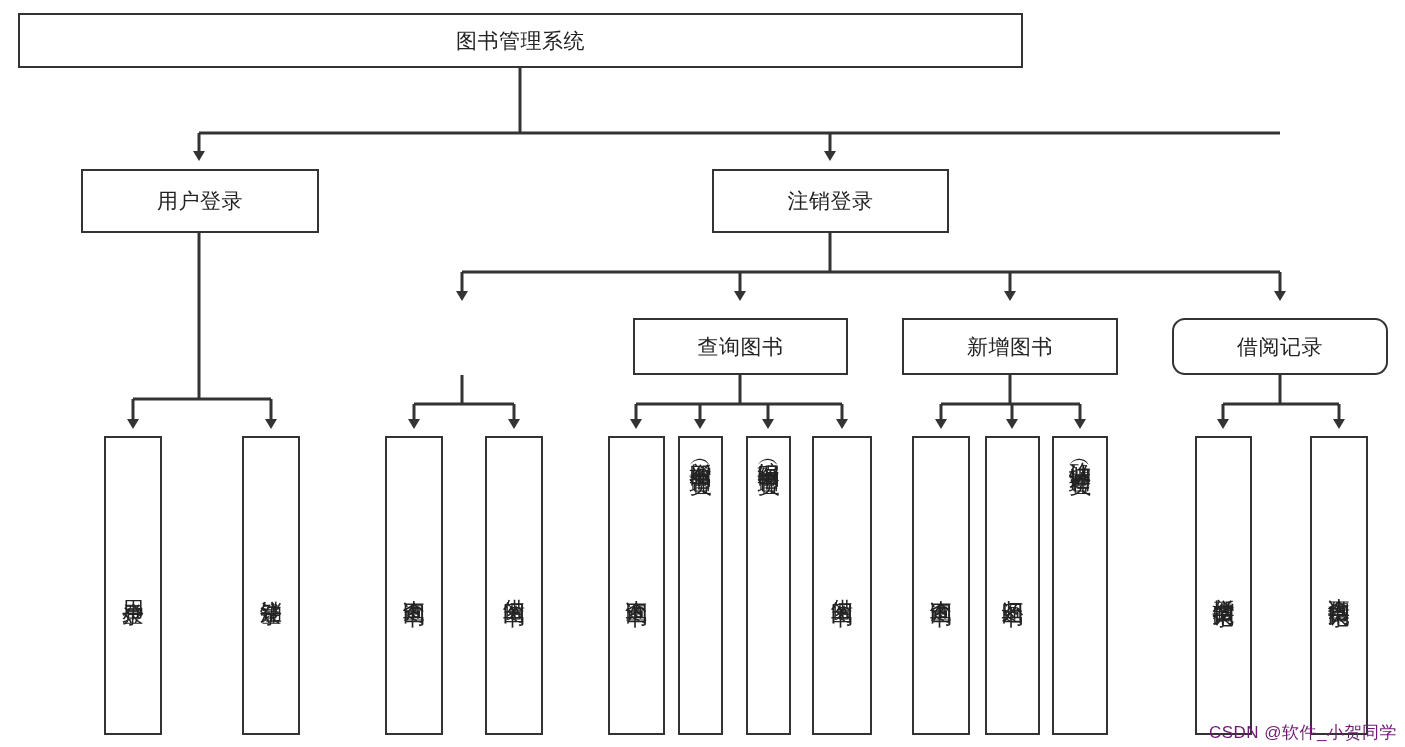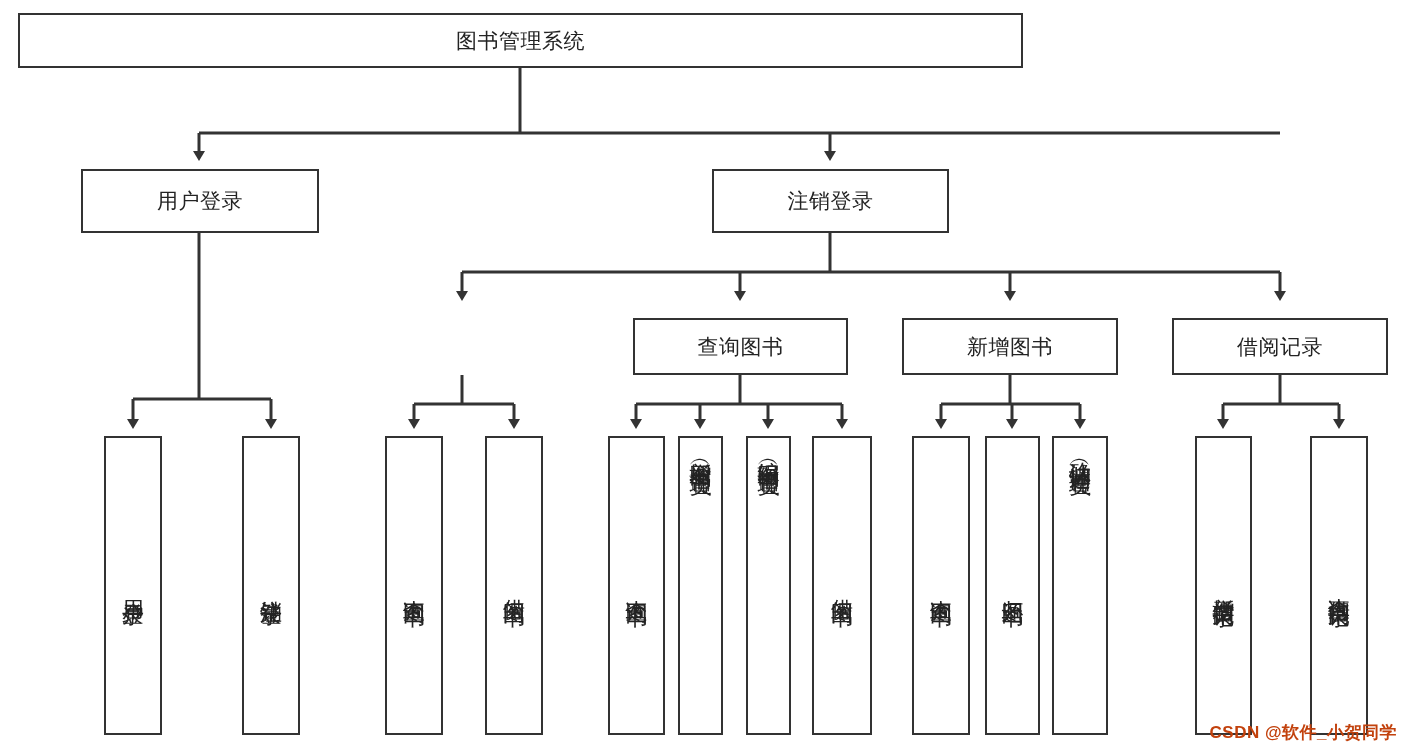--- a/index.html
+++ b/index.html
@@ -61,25 +61,24 @@
   }
   .node.vertical.centered {
     align-items: center;
     padding-top: 0;
   }
   #watermark {
     position: absolute;
     right: 8px;
     bottom: 3px;
     font-size: 17px;
-    color: #c2410c;
+    color: #701a75;
     letter-spacing: 0.5px;
     white-space: nowrap;
     font-family: "Liberation Sans", "DejaVu Sans", sans-serif;
-    font-weight: bold;
   }
 </style>
 </head>
 <body>
 
 <div id="diagram-root">
 
   <svg id="edges" viewBox="0 0 1405 747" xmlns="http://www.w3.org/2000/svg">
     <defs>
       <marker id="arrow" markerWidth="10" markerHeight="12" refX="1" refY="6" orient="auto" markerUnits="userSpaceOnUse">
@@ -140,21 +139,21 @@
   <div class="node horizontal" style="left:712px; top:169px; width:237px; height:64px;">
     <span class="label">注销登录</span>
   </div>
 
   <div class="node horizontal" style="left:633px; top:318px; width:215px; height:57px;">
     <span class="label">查询图书</span>
   </div>
   <div class="node horizontal" style="left:902px; top:318px; width:216px; height:57px;">
     <span class="label">新增图书</span>
   </div>
-  <div class="node horizontal" style="left:1172px; top:318px; width:216px; height:57px;">
+  <div class="node horizontal" style="left:1172px; top:318px; width:216px; height:57px;border-radius:13px;">
     <span class="label">借阅记录</span>
   </div>
 
   <div class="node vertical centered" style="left:104px; top:436px; width:58px; height:299px;">
     <span class="label">用户登录</span>
   </div>
   <div class="node vertical centered" style="left:242px; top:436px; width:58px; height:299px;">
     <span class="label">注销登录</span>
   </div>
 

